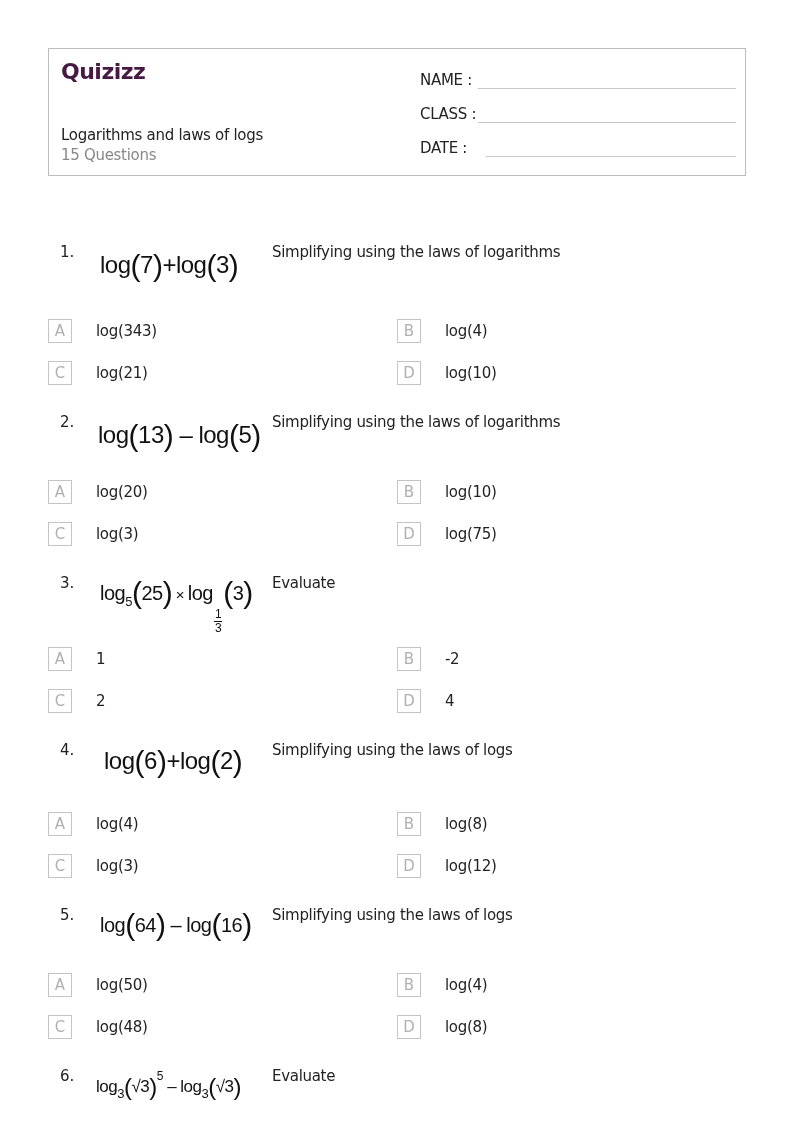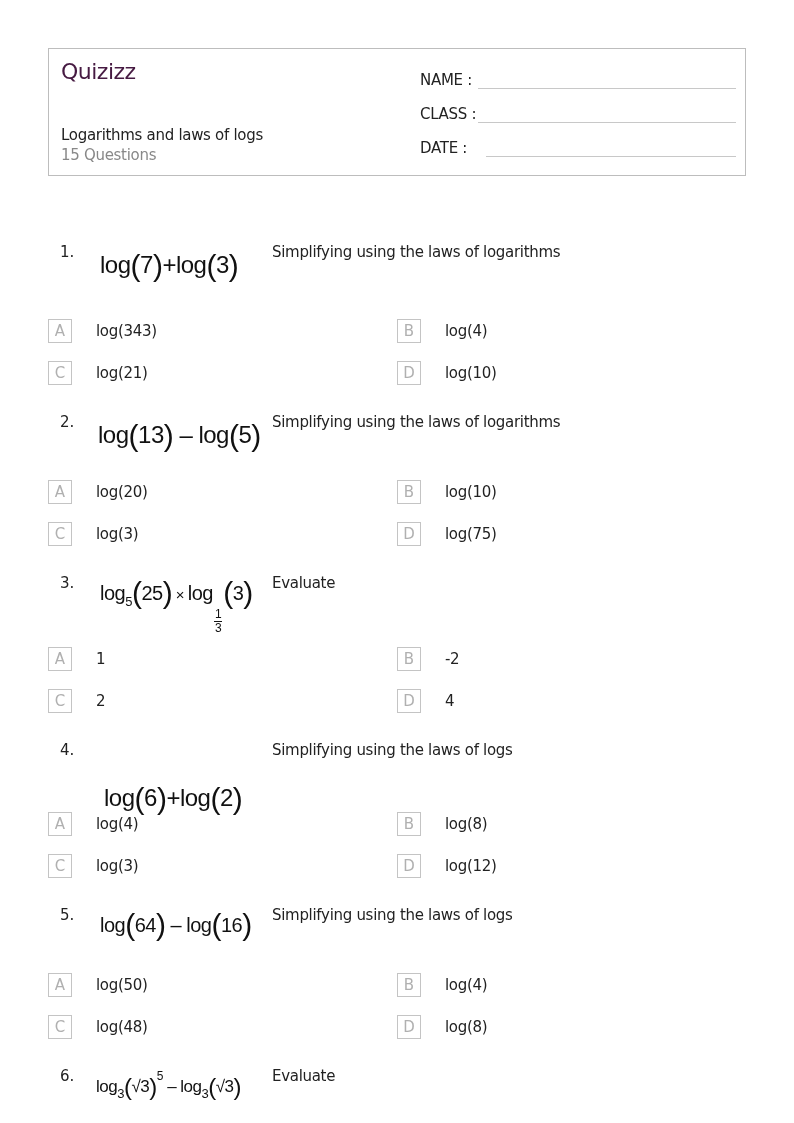--- a/index.html
+++ b/index.html
@@ -5,21 +5,21 @@
     * { box-sizing: border-box; margin: 0; padding: 0; }
     html, body { width: 794px; height: 1123px; background: #ffffff; overflow: hidden; }
     body { font-family: "DejaVu Sans", "Liberation Sans", sans-serif; color: #222; position: relative; }
 
     .header-box {
       position: absolute; left: 48px; top: 48px; width: 698px; height: 128px;
       border: 1px solid #bdbdbd;
     }
     .logo {
       position: absolute; left: 12px; top: 10px;
-      font-family: "DejaVu Sans", sans-serif; font-weight: normal;
+      font-family: "DejaVu Sans", sans-serif; font-weight: bold;
       font-size: 22px; color: #461a42; letter-spacing: -0.5px;
     }
     .title {
       position: absolute; left: 12px; top: 77px;
       font-size: 15px; color: #222; letter-spacing: -0.3px;
     }
     .subtitle {
       position: absolute; left: 12px; top: 97px;
       font-size: 15px; color: #888; letter-spacing: -0.3px;
     }
@@ -144,21 +144,21 @@
   <span class="opt-letter">C</span>
   <span class="opt-text">2</span>
 </div>
 <div class="option" style="left:397px; top:689px;">
   <span class="opt-letter">D</span>
   <span class="opt-text">4</span>
 </div>
 
 <div class="question" style="top:741px;">
   <span class="q-num">4.</span>
-  <span class="q-math" style="top:4px; left:56px;margin-top:37px;">
+  <span class="q-math" style="top:4px; left:56px;">
     <span>log</span><span class="paren">(</span><span>6</span><span class="paren">)</span><span>+</span><span>log</span><span class="paren">(</span><span>2</span><span class="paren">)</span>
   </span>
   <span class="q-text">Simplifying using the laws of logs</span>
 </div>
 <div class="option" style="left:48px; top:812px;">
   <span class="opt-letter">A</span>
   <span class="opt-text">log(4)</span>
 </div>
 <div class="option" style="left:397px; top:812px;">
   <span class="opt-letter">B</span>

